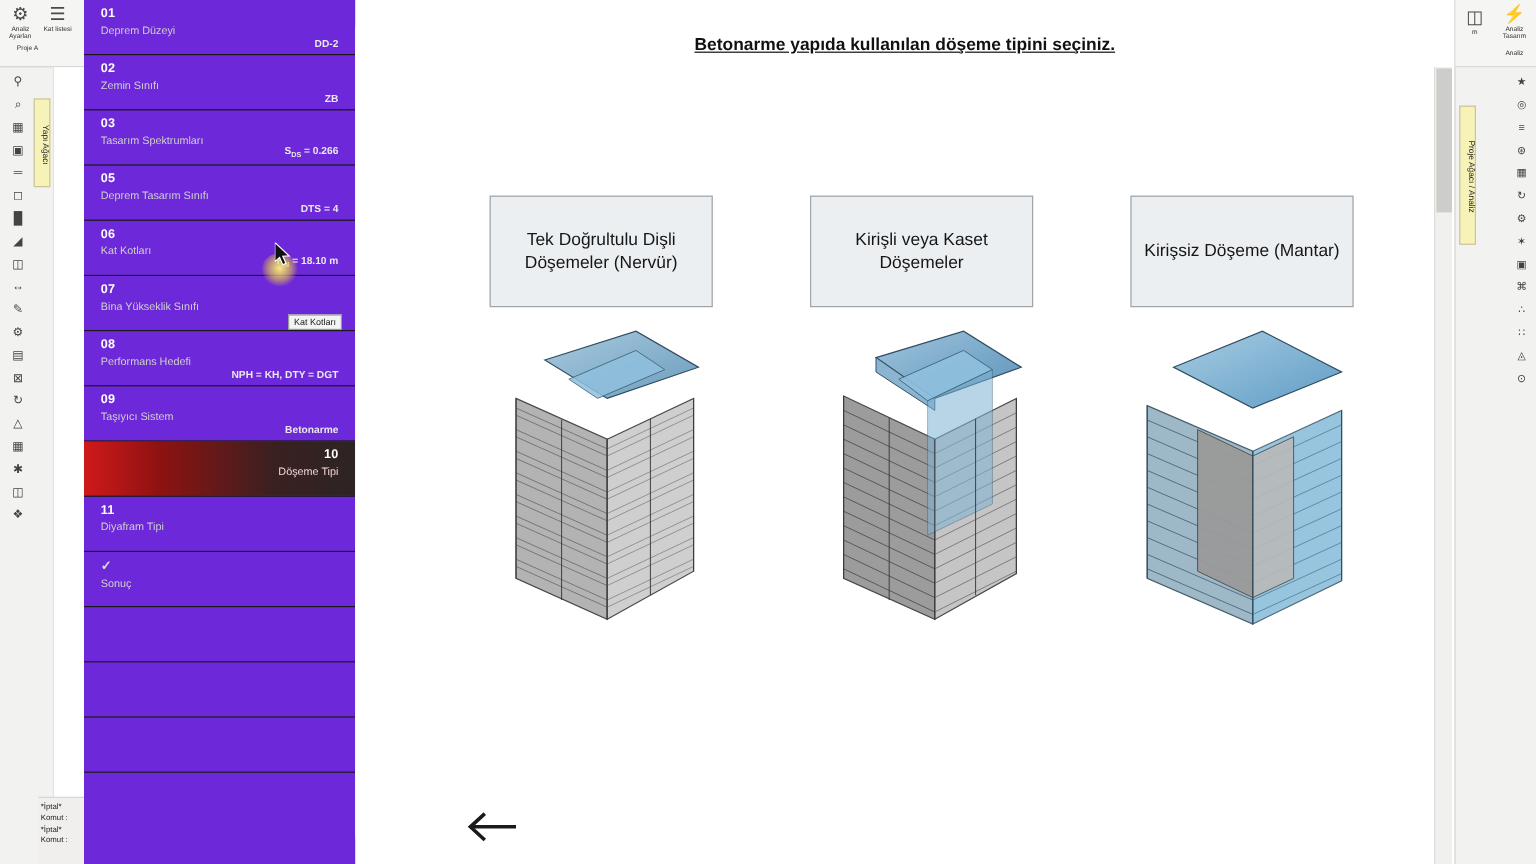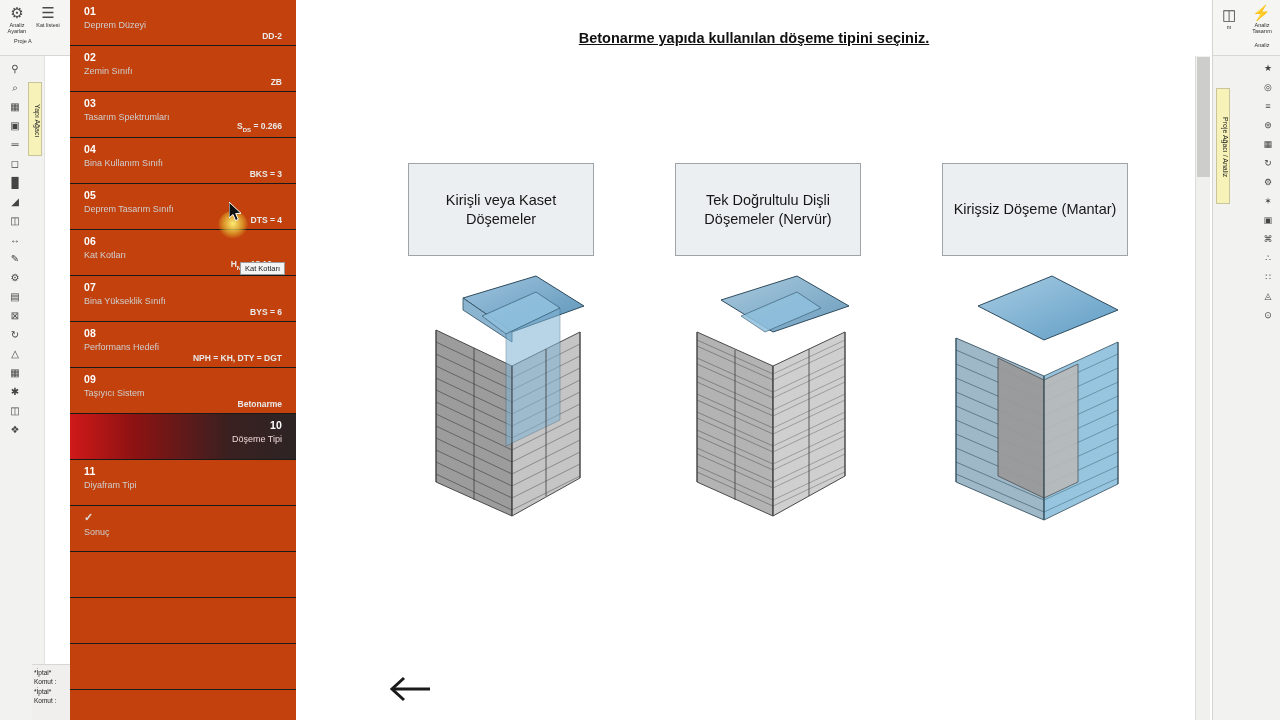--- a/index.html
+++ b/index.html
@@ -91,21 +91,21 @@
     padding: 3px 2px;
     line-height: 1.45;
     overflow: hidden;
   }
 
   
   .wizard {
     position: absolute;
     left: 70px; top: 0;
     width: 226px; height: 720px;
-    background: #c2410c;
+    background: #6d28d9;
     color: #e8e8e8;
     overflow: hidden;
   }
   .w-item {
     position: relative;
     height: 46px;
     border-bottom: 1px solid #191919;
     padding: 5px 14px 0 14px;
   }
   .w-num {
@@ -339,25 +339,20 @@
           <div class="w-num">02</div>
           <div class="w-label">Zemin Sınıfı</div>
           <div class="w-value">ZB</div>
         </div>
         <div class="w-item">
           <div class="w-num">03</div>
           <div class="w-label">Tasarım Spektrumları</div>
           <div class="w-value">S<sub>DS</sub> = 0.266</div>
         </div>
         <div class="w-item">
-          <div class="w-num">04</div>
-          <div class="w-label">Bina Kullanım Sınıfı</div>
-          <div class="w-value">BKS = 3</div>
-        </div>
-        <div class="w-item">
           <div class="w-num">05</div>
           <div class="w-label">Deprem Tasarım Sınıfı</div>
           <div class="w-value">DTS = 4</div>
         </div>
         <div class="w-item">
           <div class="w-num">06</div>
           <div class="w-label">Kat Kotları</div>
           <div class="w-value">H<sub>N</sub> = 18.10 m</div>
         </div>
         <div class="w-item">
@@ -395,82 +390,20 @@
     <div class="cursor-glow"></div>
     <svg class="cursor-arrow" width="16" height="22" viewBox="0 0 16 22">
       <polygon points="0,0 0,16 4,12.5 6.6,18.6 9.3,17.4 6.7,11.5 12,11.3" fill="#111" stroke="#fff" stroke-width="1"></polygon>
     </svg>
   </div>
 
   <div class="main">
     <div class="main-title">Betonarme yapıda kullanılan döşeme tipini seçiniz.</div>
 
     <div class="cards">
-
-      <div class="card">
-        <div class="card-box">Kirişli veya Kaset Döşemeler</div>
-        <div class="card-img">
-          <svg width="186" height="260" viewBox="0 0 186 260">
-            <defs>
-              <linearGradient id="g1" x1="0" y1="0" x2="1" y2="1">
-                <stop offset="0%" stop-color="#9fc4de"></stop>
-                  <stop offset="100%" stop-color="#5b93b8"></stop>
-              </linearGradient>
-            </defs>
-
-            <polygon points="55,28 128,6 176,36 104,62" fill="url(#g1)" stroke="#2f4c5e" stroke-width="1"></polygon>
-            <polygon points="55,28 104,62 104,72 55,40" fill="#8bb4d1" stroke="#2f4c5e" stroke-width=".8"></polygon>
-
-            <polygon points="28,60 104,96 104,246 28,212" fill="#9c9c9c" stroke="#4a4a4a" stroke-width="1"></polygon>
-
-            <polygon points="104,96 172,62 172,208 104,246" fill="#c5c5c5" stroke="#4a4a4a" stroke-width="1"></polygon>
-
-            <g stroke="#3d3d3d" stroke-width=".7" opacity=".85">
-              <line x1="28" y1="72" x2="104" y2="108"></line>
-                <line x1="28" y1="84" x2="104" y2="120"></line>
-              <line x1="28" y1="96" x2="104" y2="132"></line>
-                <line x1="28" y1="108" x2="104" y2="144"></line>
-              <line x1="28" y1="120" x2="104" y2="156"></line>
-                <line x1="28" y1="132" x2="104" y2="168"></line>
-              <line x1="28" y1="144" x2="104" y2="180"></line>
-                <line x1="28" y1="156" x2="104" y2="192"></line>
-              <line x1="28" y1="168" x2="104" y2="204"></line>
-                <line x1="28" y1="180" x2="104" y2="216"></line>
-              <line x1="28" y1="192" x2="104" y2="228"></line>
-                <line x1="28" y1="204" x2="104" y2="240"></line>
-            </g>
-
-            <g stroke="#5a5a5a" stroke-width=".7" opacity=".8">
-              <line x1="104" y1="108" x2="172" y2="74"></line>
-                <line x1="104" y1="120" x2="172" y2="86"></line>
-              <line x1="104" y1="132" x2="172" y2="98"></line>
-                <line x1="104" y1="144" x2="172" y2="110"></line>
-              <line x1="104" y1="156" x2="172" y2="122"></line>
-                <line x1="104" y1="168" x2="172" y2="134"></line>
-              <line x1="104" y1="180" x2="172" y2="146"></line>
-                <line x1="104" y1="192" x2="172" y2="158"></line>
-              <line x1="104" y1="204" x2="172" y2="170"></line>
-                <line x1="104" y1="216" x2="172" y2="182"></line>
-              <line x1="104" y1="228" x2="172" y2="194"></line>
-                <line x1="104" y1="240" x2="172" y2="206"></line>
-            </g>
-
-            <polygon points="74,46 128,22 152,38 98,64" fill="#8fc0dd" opacity=".9" stroke="#3a6076" stroke-width=".8"></polygon>
-            <polygon points="98,64 152,38 152,150 98,176" fill="#7fb3d4" opacity=".55" stroke="#3a6076" stroke-width=".7"></polygon>
-
-            <g stroke="#3a3a3a" stroke-width=".8">
-              <line x1="28" y1="60" x2="28" y2="212"></line>
-              <line x1="104" y1="96" x2="104" y2="246"></line>
-              <line x1="172" y1="62" x2="172" y2="208"></line>
-              <line x1="66" y1="78" x2="66" y2="230"></line>
-              <line x1="138" y1="79" x2="138" y2="226"></line>
-            </g>
-          </svg>
-        </div>
-      </div>
 
       <div class="card">
         <div class="card-box">Tek Doğrultulu Dişli Döşemeler (Nervür)</div>
         <div class="card-img">
           <svg width="186" height="260" viewBox="0 0 186 260">
             <defs>
               <linearGradient id="g2" x1="0" y1="0" x2="1" y2="1">
                 <stop offset="0%" stop-color="#a9cade"></stop>
                   <stop offset="100%" stop-color="#6b9cbd"></stop>
               </linearGradient>
@@ -515,20 +448,82 @@
               <line x1="98" y1="230" x2="170" y2="196"></line>
                 <line x1="98" y1="236" x2="170" y2="202"></line>
             </g>
             <polygon points="66,46 122,22 146,38 90,62" fill="#8fc0dd" opacity=".85" stroke="#3a6076" stroke-width=".8"></polygon>
             <g stroke="#3a3a3a" stroke-width=".8">
               <line x1="22" y1="62" x2="22" y2="212"></line>
               <line x1="98" y1="96" x2="98" y2="246"></line>
               <line x1="170" y1="62" x2="170" y2="206"></line>
               <line x1="60" y1="80" x2="60" y2="230"></line>
               <line x1="134" y1="79" x2="134" y2="226"></line>
+            </g>
+          </svg>
+        </div>
+      </div>
+
+      <div class="card">
+        <div class="card-box">Kirişli veya Kaset Döşemeler</div>
+        <div class="card-img">
+          <svg width="186" height="260" viewBox="0 0 186 260">
+            <defs>
+              <linearGradient id="g1" x1="0" y1="0" x2="1" y2="1">
+                <stop offset="0%" stop-color="#9fc4de"></stop>
+                  <stop offset="100%" stop-color="#5b93b8"></stop>
+              </linearGradient>
+            </defs>
+
+            <polygon points="55,28 128,6 176,36 104,62" fill="url(#g1)" stroke="#2f4c5e" stroke-width="1"></polygon>
+            <polygon points="55,28 104,62 104,72 55,40" fill="#8bb4d1" stroke="#2f4c5e" stroke-width=".8"></polygon>
+
+            <polygon points="28,60 104,96 104,246 28,212" fill="#9c9c9c" stroke="#4a4a4a" stroke-width="1"></polygon>
+
+            <polygon points="104,96 172,62 172,208 104,246" fill="#c5c5c5" stroke="#4a4a4a" stroke-width="1"></polygon>
+
+            <g stroke="#3d3d3d" stroke-width=".7" opacity=".85">
+              <line x1="28" y1="72" x2="104" y2="108"></line>
+                <line x1="28" y1="84" x2="104" y2="120"></line>
+              <line x1="28" y1="96" x2="104" y2="132"></line>
+                <line x1="28" y1="108" x2="104" y2="144"></line>
+              <line x1="28" y1="120" x2="104" y2="156"></line>
+                <line x1="28" y1="132" x2="104" y2="168"></line>
+              <line x1="28" y1="144" x2="104" y2="180"></line>
+                <line x1="28" y1="156" x2="104" y2="192"></line>
+              <line x1="28" y1="168" x2="104" y2="204"></line>
+                <line x1="28" y1="180" x2="104" y2="216"></line>
+              <line x1="28" y1="192" x2="104" y2="228"></line>
+                <line x1="28" y1="204" x2="104" y2="240"></line>
+            </g>
+
+            <g stroke="#5a5a5a" stroke-width=".7" opacity=".8">
+              <line x1="104" y1="108" x2="172" y2="74"></line>
+                <line x1="104" y1="120" x2="172" y2="86"></line>
+              <line x1="104" y1="132" x2="172" y2="98"></line>
+                <line x1="104" y1="144" x2="172" y2="110"></line>
+              <line x1="104" y1="156" x2="172" y2="122"></line>
+                <line x1="104" y1="168" x2="172" y2="134"></line>
+              <line x1="104" y1="180" x2="172" y2="146"></line>
+                <line x1="104" y1="192" x2="172" y2="158"></line>
+              <line x1="104" y1="204" x2="172" y2="170"></line>
+                <line x1="104" y1="216" x2="172" y2="182"></line>
+              <line x1="104" y1="228" x2="172" y2="194"></line>
+                <line x1="104" y1="240" x2="172" y2="206"></line>
+            </g>
+
+            <polygon points="74,46 128,22 152,38 98,64" fill="#8fc0dd" opacity=".9" stroke="#3a6076" stroke-width=".8"></polygon>
+            <polygon points="98,64 152,38 152,150 98,176" fill="#7fb3d4" opacity=".55" stroke="#3a6076" stroke-width=".7"></polygon>
+
+            <g stroke="#3a3a3a" stroke-width=".8">
+              <line x1="28" y1="60" x2="28" y2="212"></line>
+              <line x1="104" y1="96" x2="104" y2="246"></line>
+              <line x1="172" y1="62" x2="172" y2="208"></line>
+              <line x1="66" y1="78" x2="66" y2="230"></line>
+              <line x1="138" y1="79" x2="138" y2="226"></line>
             </g>
           </svg>
         </div>
       </div>
 
       <div class="card">
         <div class="card-box">Kirişsiz Döşeme (Mantar)</div>
         <div class="card-img">
           <svg width="186" height="260" viewBox="0 0 186 260">
             <defs>

